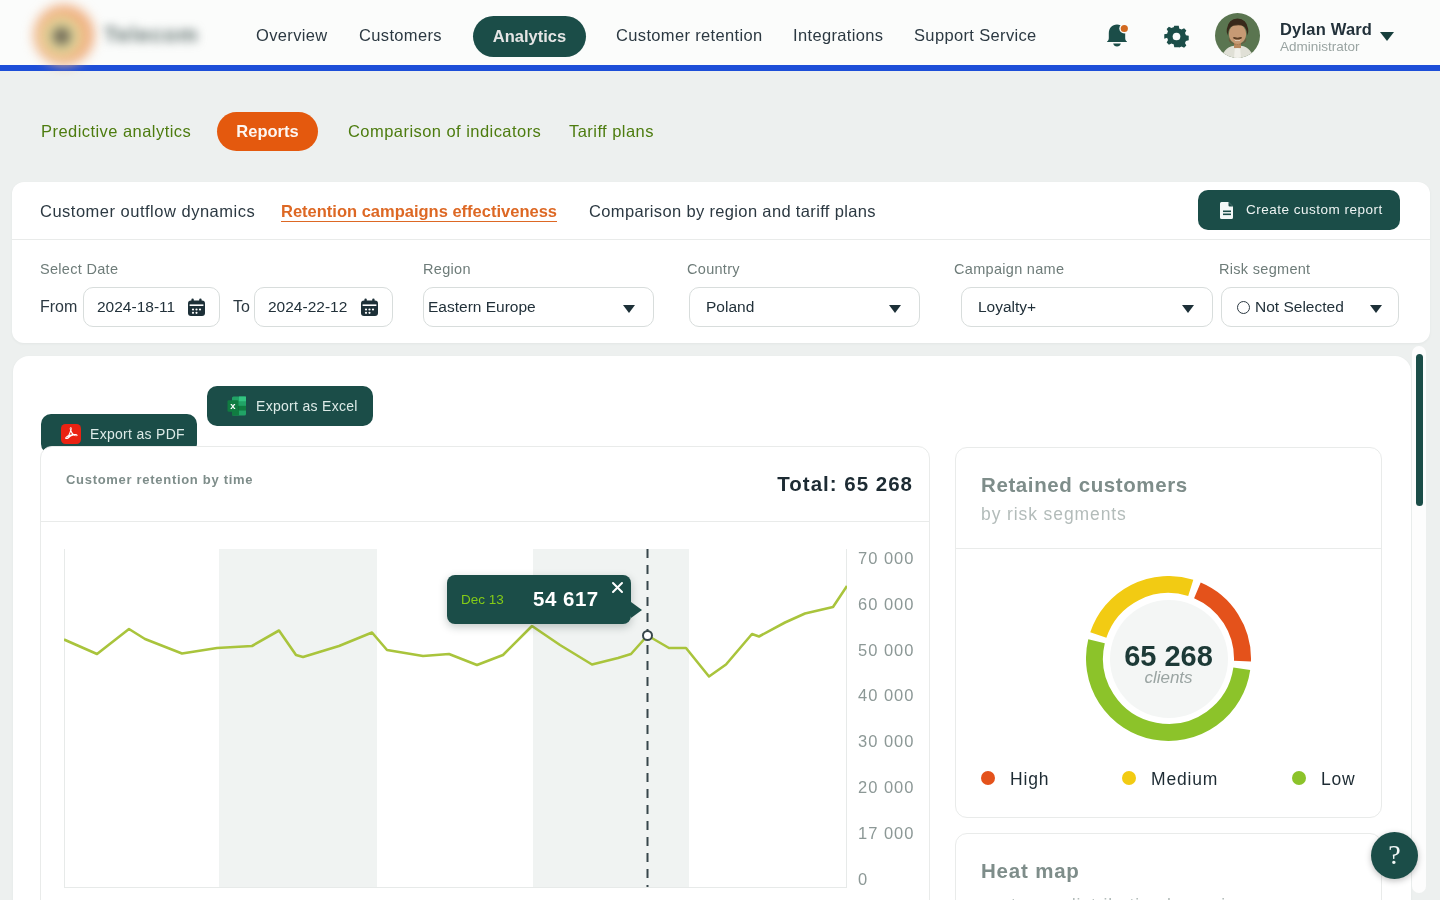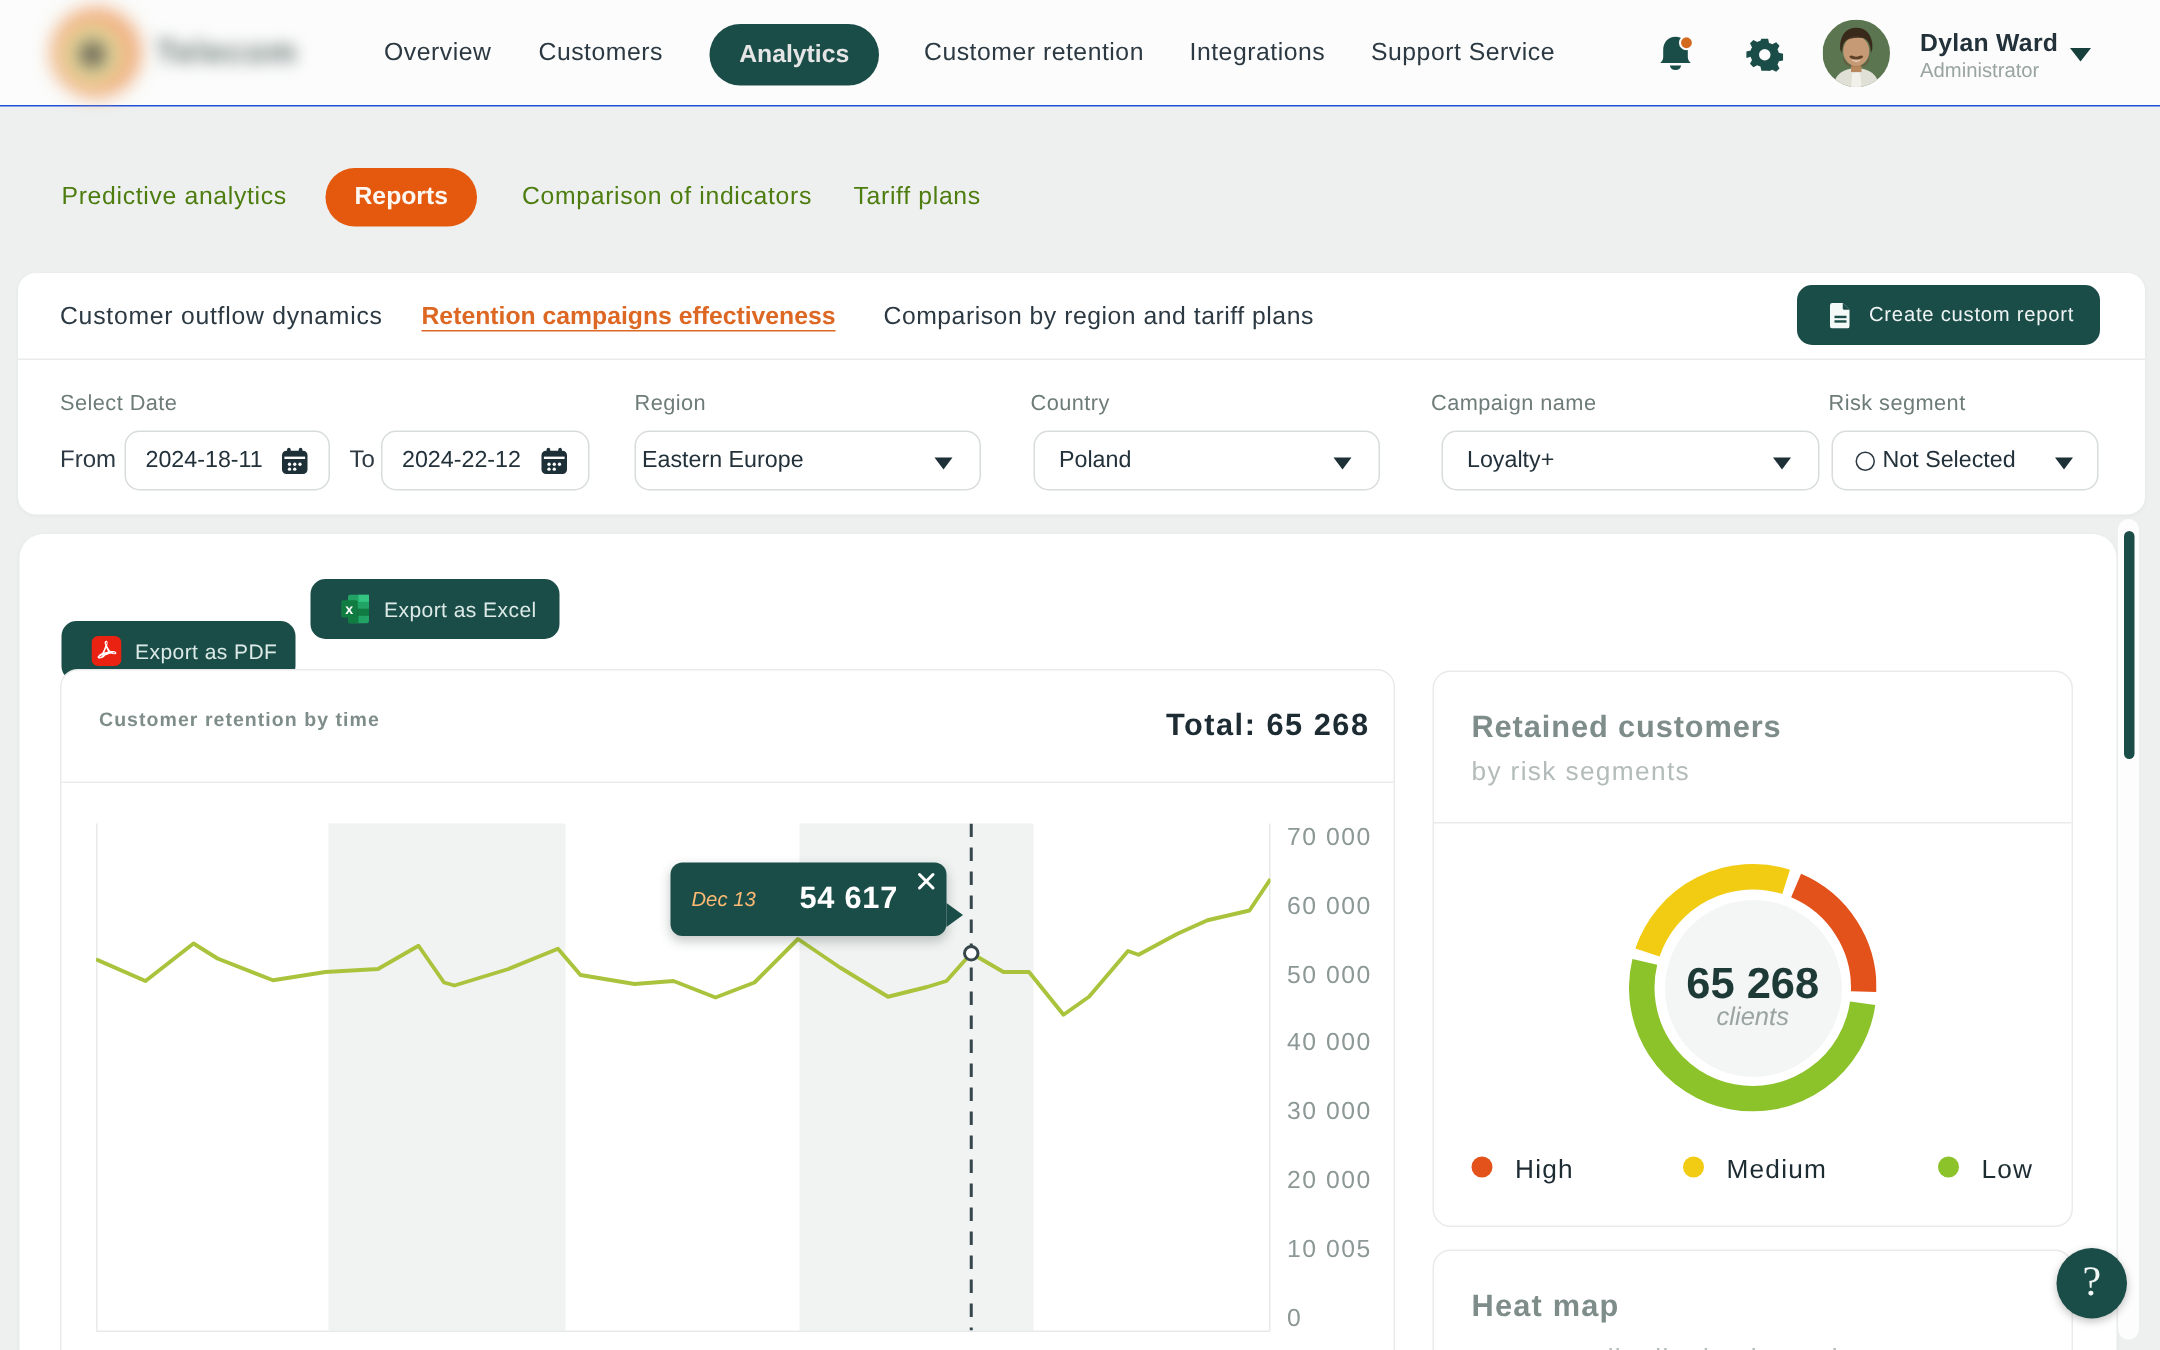--- a/index.html
+++ b/index.html
@@ -1,20 +1,20 @@
 <!DOCTYPE html>
 <html><head>
 <meta charset="utf-8">
 <style>
 * { margin:0; padding:0; box-sizing:border-box; }
 html,body { width:1440px; height:900px; overflow:hidden; }
 body { font-family:"Liberation Sans", sans-serif; background:#edf0ef; position:relative; }
 
 
-#header { position:absolute; left:0; top:0; width:1440px; height:71px; background:#fbfcfb; border-bottom:1px solid #1d4ed8; z-index:5; }
+#header { position:absolute; left:0; top:0; width:1440px; height:71px; background:#fbfcfb; border-bottom:6px solid #1d4ed8; z-index:5; }
 #logo-circle { position:absolute; left:34px; top:5px; width:60px; height:60px; border-radius:50%;
   background:radial-gradient(circle at 46% 52%, #5e5a4e 0 6px, #c8bb88 10px, #e8dfa2 13px 17px, #ecc289 20px, #efab7b 23px 30px);
   filter:blur(6px); }
 #logo-text { position:absolute; left:104px; top:22px; font-size:22px; font-weight:bold; color:#657573; filter:blur(5px); letter-spacing:1px; }
 .nav-item { position:absolute; top:0; height:71px; line-height:71px; font-size:16.5px; letter-spacing:0.35px; color:#2c3942; }
 #nav-pill { position:absolute; left:473px; top:16px; width:113px; height:41px; border-radius:21px; background:#1b4d48;
   color:#e5e5e5; font-size:16.5px; font-weight:bold; text-align:center; line-height:41px; }
 #hdr-bell { position:absolute; left:1103px; top:21px; }
 #hdr-gear { position:absolute; left:1164px; top:24px; }
 #avatar { position:absolute; left:1215px; top:13px; width:45px; height:45px; border-radius:50%; overflow:hidden; }
@@ -210,31 +210,31 @@
 <div class="band" style="left:533px; width:156px;"></div>
 <div id="plotline-l"></div>
 <div id="plotline-r"></div>
 <div id="plotline-b"></div>
 <div class="ylab" style="top:549px;">70 000</div>
 <div class="ylab" style="top:595px;">60 000</div>
 <div class="ylab" style="top:641px;">50 000</div>
 <div class="ylab" style="top:686px;">40 000</div>
 <div class="ylab" style="top:732px;">30 000</div>
 <div class="ylab" style="top:778px;">20 000</div>
-<div class="ylab" style="top:824px;">10 005</div>
+<div class="ylab" style="top:824px;">17 000</div>
 <div class="ylab" style="top:870px;">0</div>
 
 <svg style="position:absolute; left:64px; top:549px; z-index:2;" width="783" height="338" viewBox="0 0 783 338">
   <line x1="583.5" y1="0" x2="583.5" y2="338" stroke="#37464b" stroke-width="2" stroke-dasharray="9 7"></line>
   <polyline fill="none" stroke="#a9c43c" stroke-width="2.6" stroke-linejoin="round" points="0,90.5 33,105 65,80 81,90 118,104.5 153,99 188,97 215,81.5 232,106 239,108 275,97 308,83.5 323,101 359,107 385,105 413,116 439,106 468,77 496,96 528,115.5 554,109 567,105 583.5,86.5 605,99 622,99 645,127.5 662,115.5 688,85 695,87.5 721,73.5 741,64.5 769,58 783,37"></polyline>
   <circle cx="583.5" cy="86.5" r="4.5" fill="#fff" stroke="#37464b" stroke-width="2"></circle>
 </svg>
 
 <div id="tooltip">
-  <span style="position:absolute;left:14px;top:17px;font-size:13.5px;color:#fdba74;font-style:italic;">Dec 13</span>
+  <span style="position:absolute;left:14px;top:17px;font-size:13.5px;color:#84cc16;">Dec 13</span>
   <span style="position:absolute;left:86px;top:12px;font-size:20.5px;font-weight:bold;color:#fff;letter-spacing:0.5px;">54 617</span>
   <svg style="position:absolute;right:7px;top:6px;" width="13" height="13" viewBox="0 0 13 13">
     <path d="M2 2 L11 11 M11 2 L2 11" stroke="#fff" stroke-width="2" stroke-linecap="round"></path>
   </svg>
 </div>
 <div id="tt-arrow"></div>
 
 <div id="rcard"></div>
 <div id="rtitle">Retained customers</div>
 <div id="rsub">by risk segments</div>

